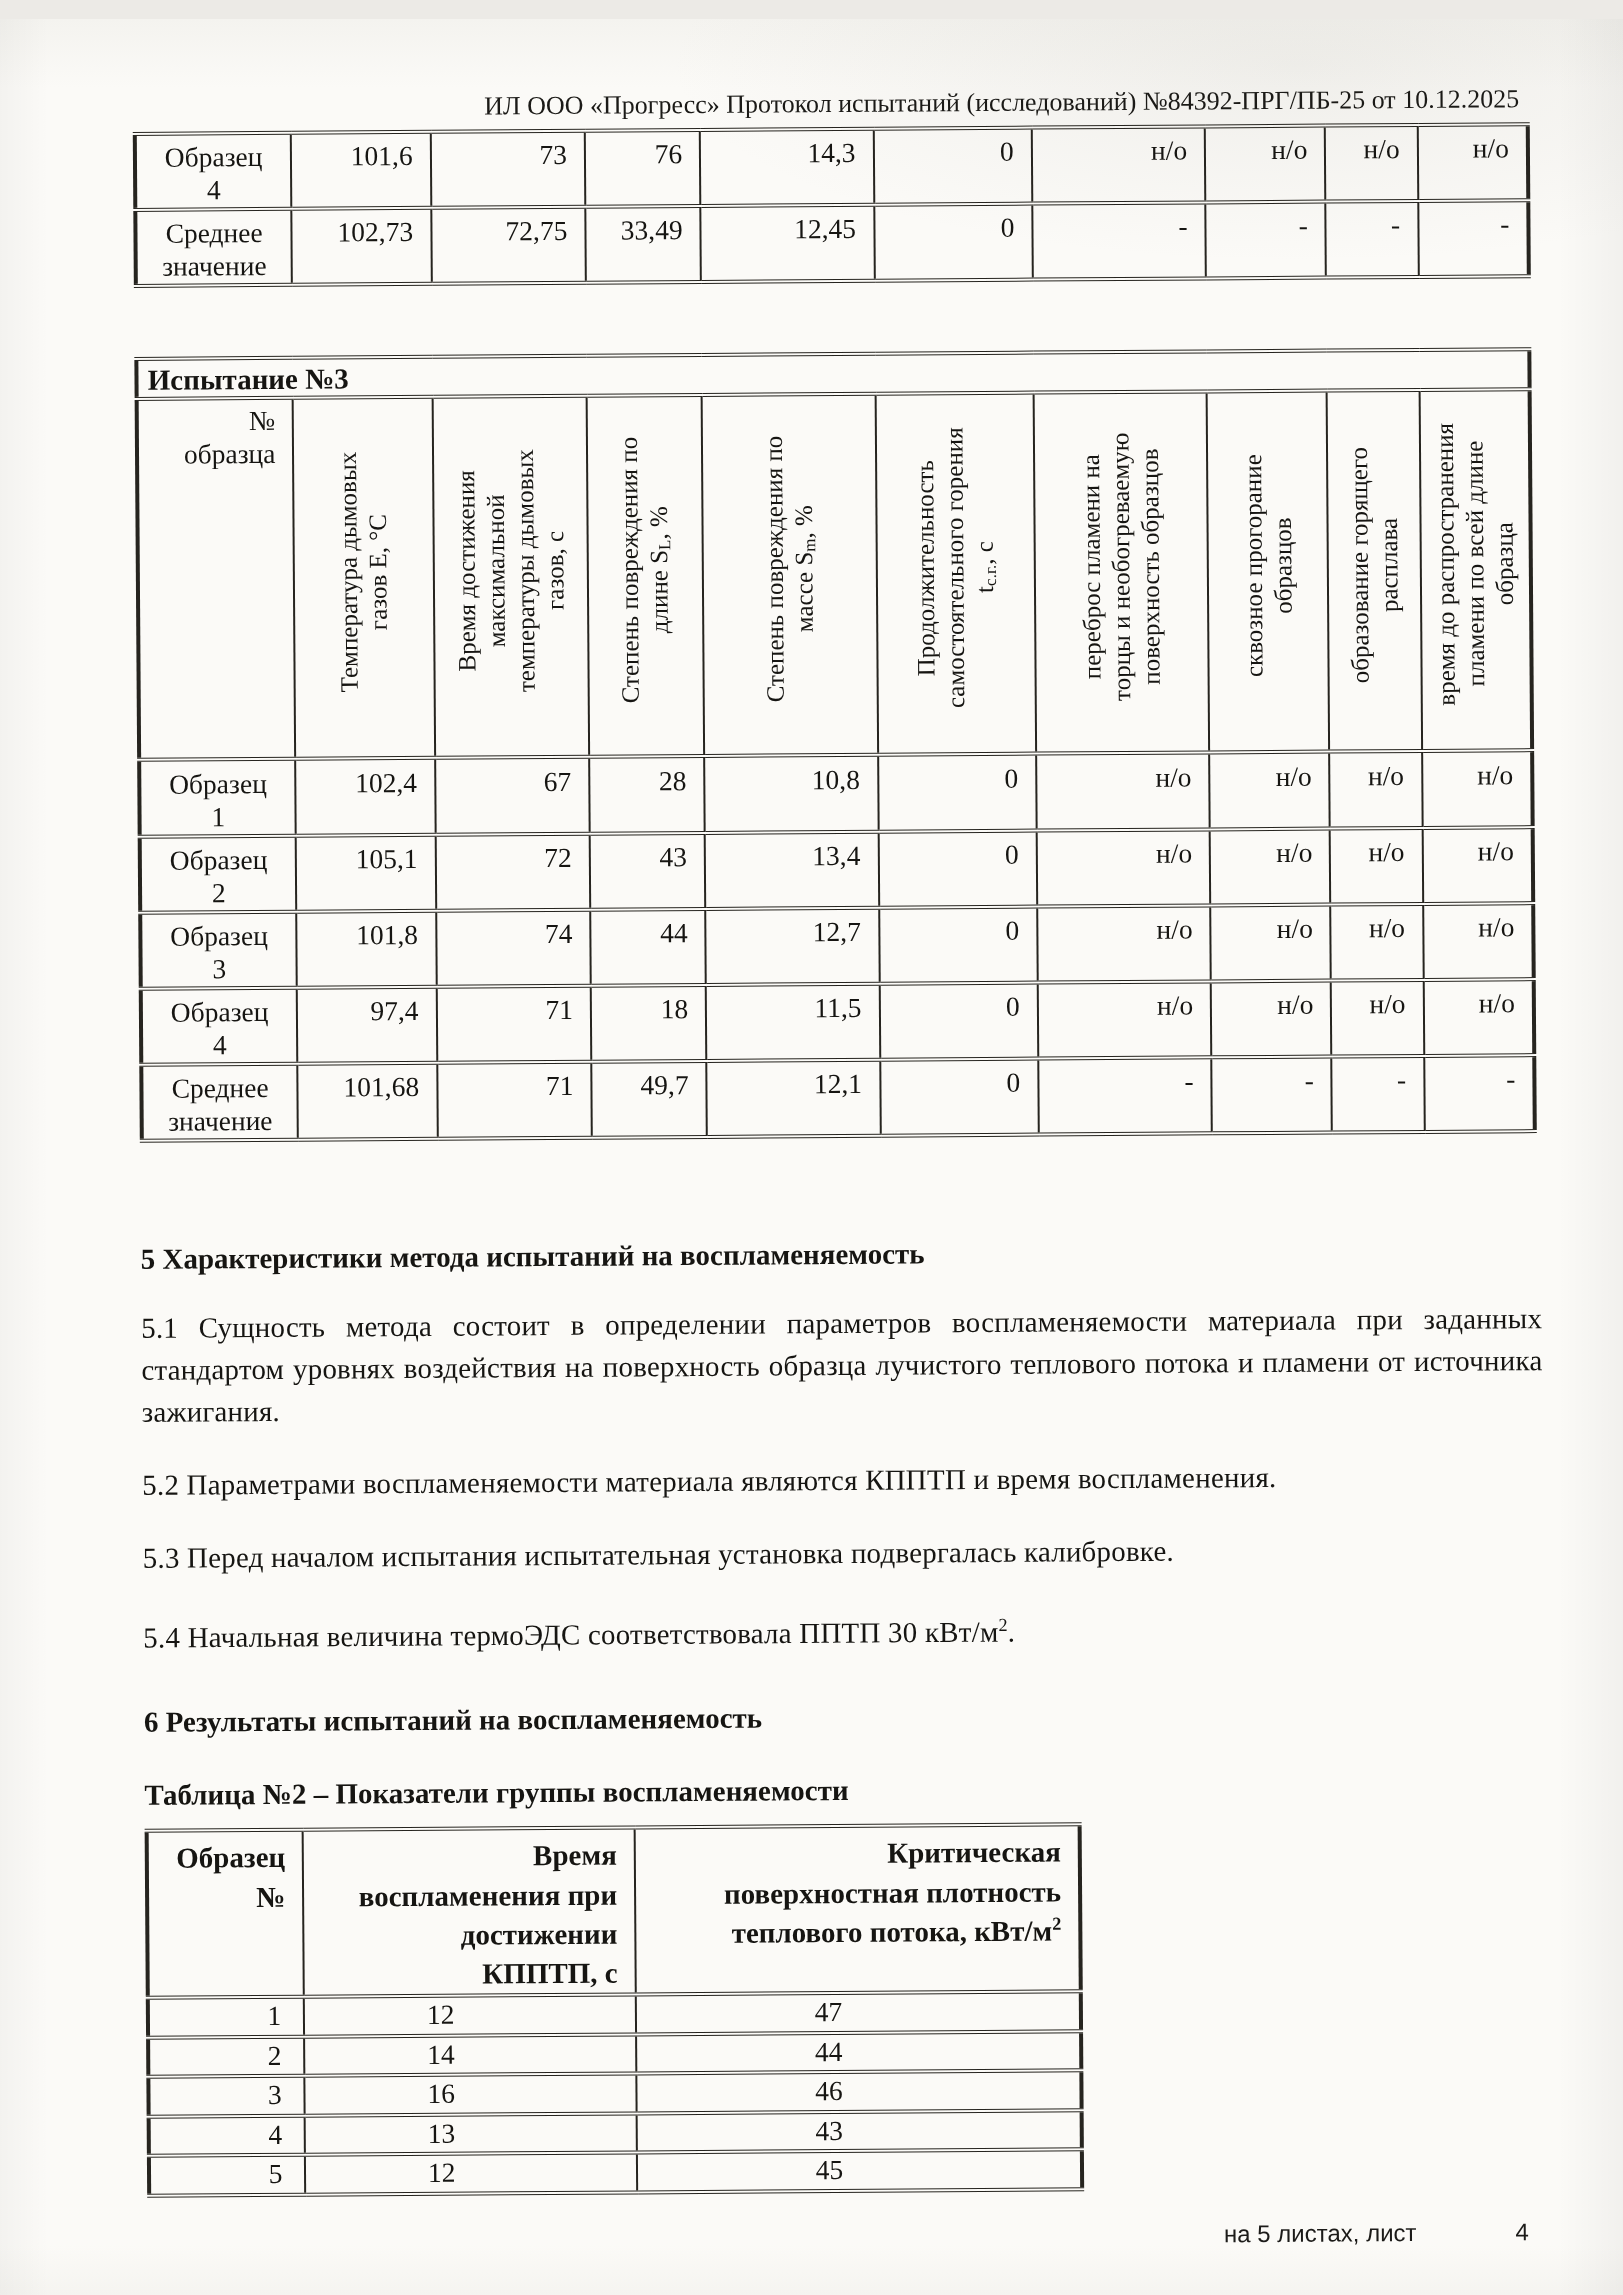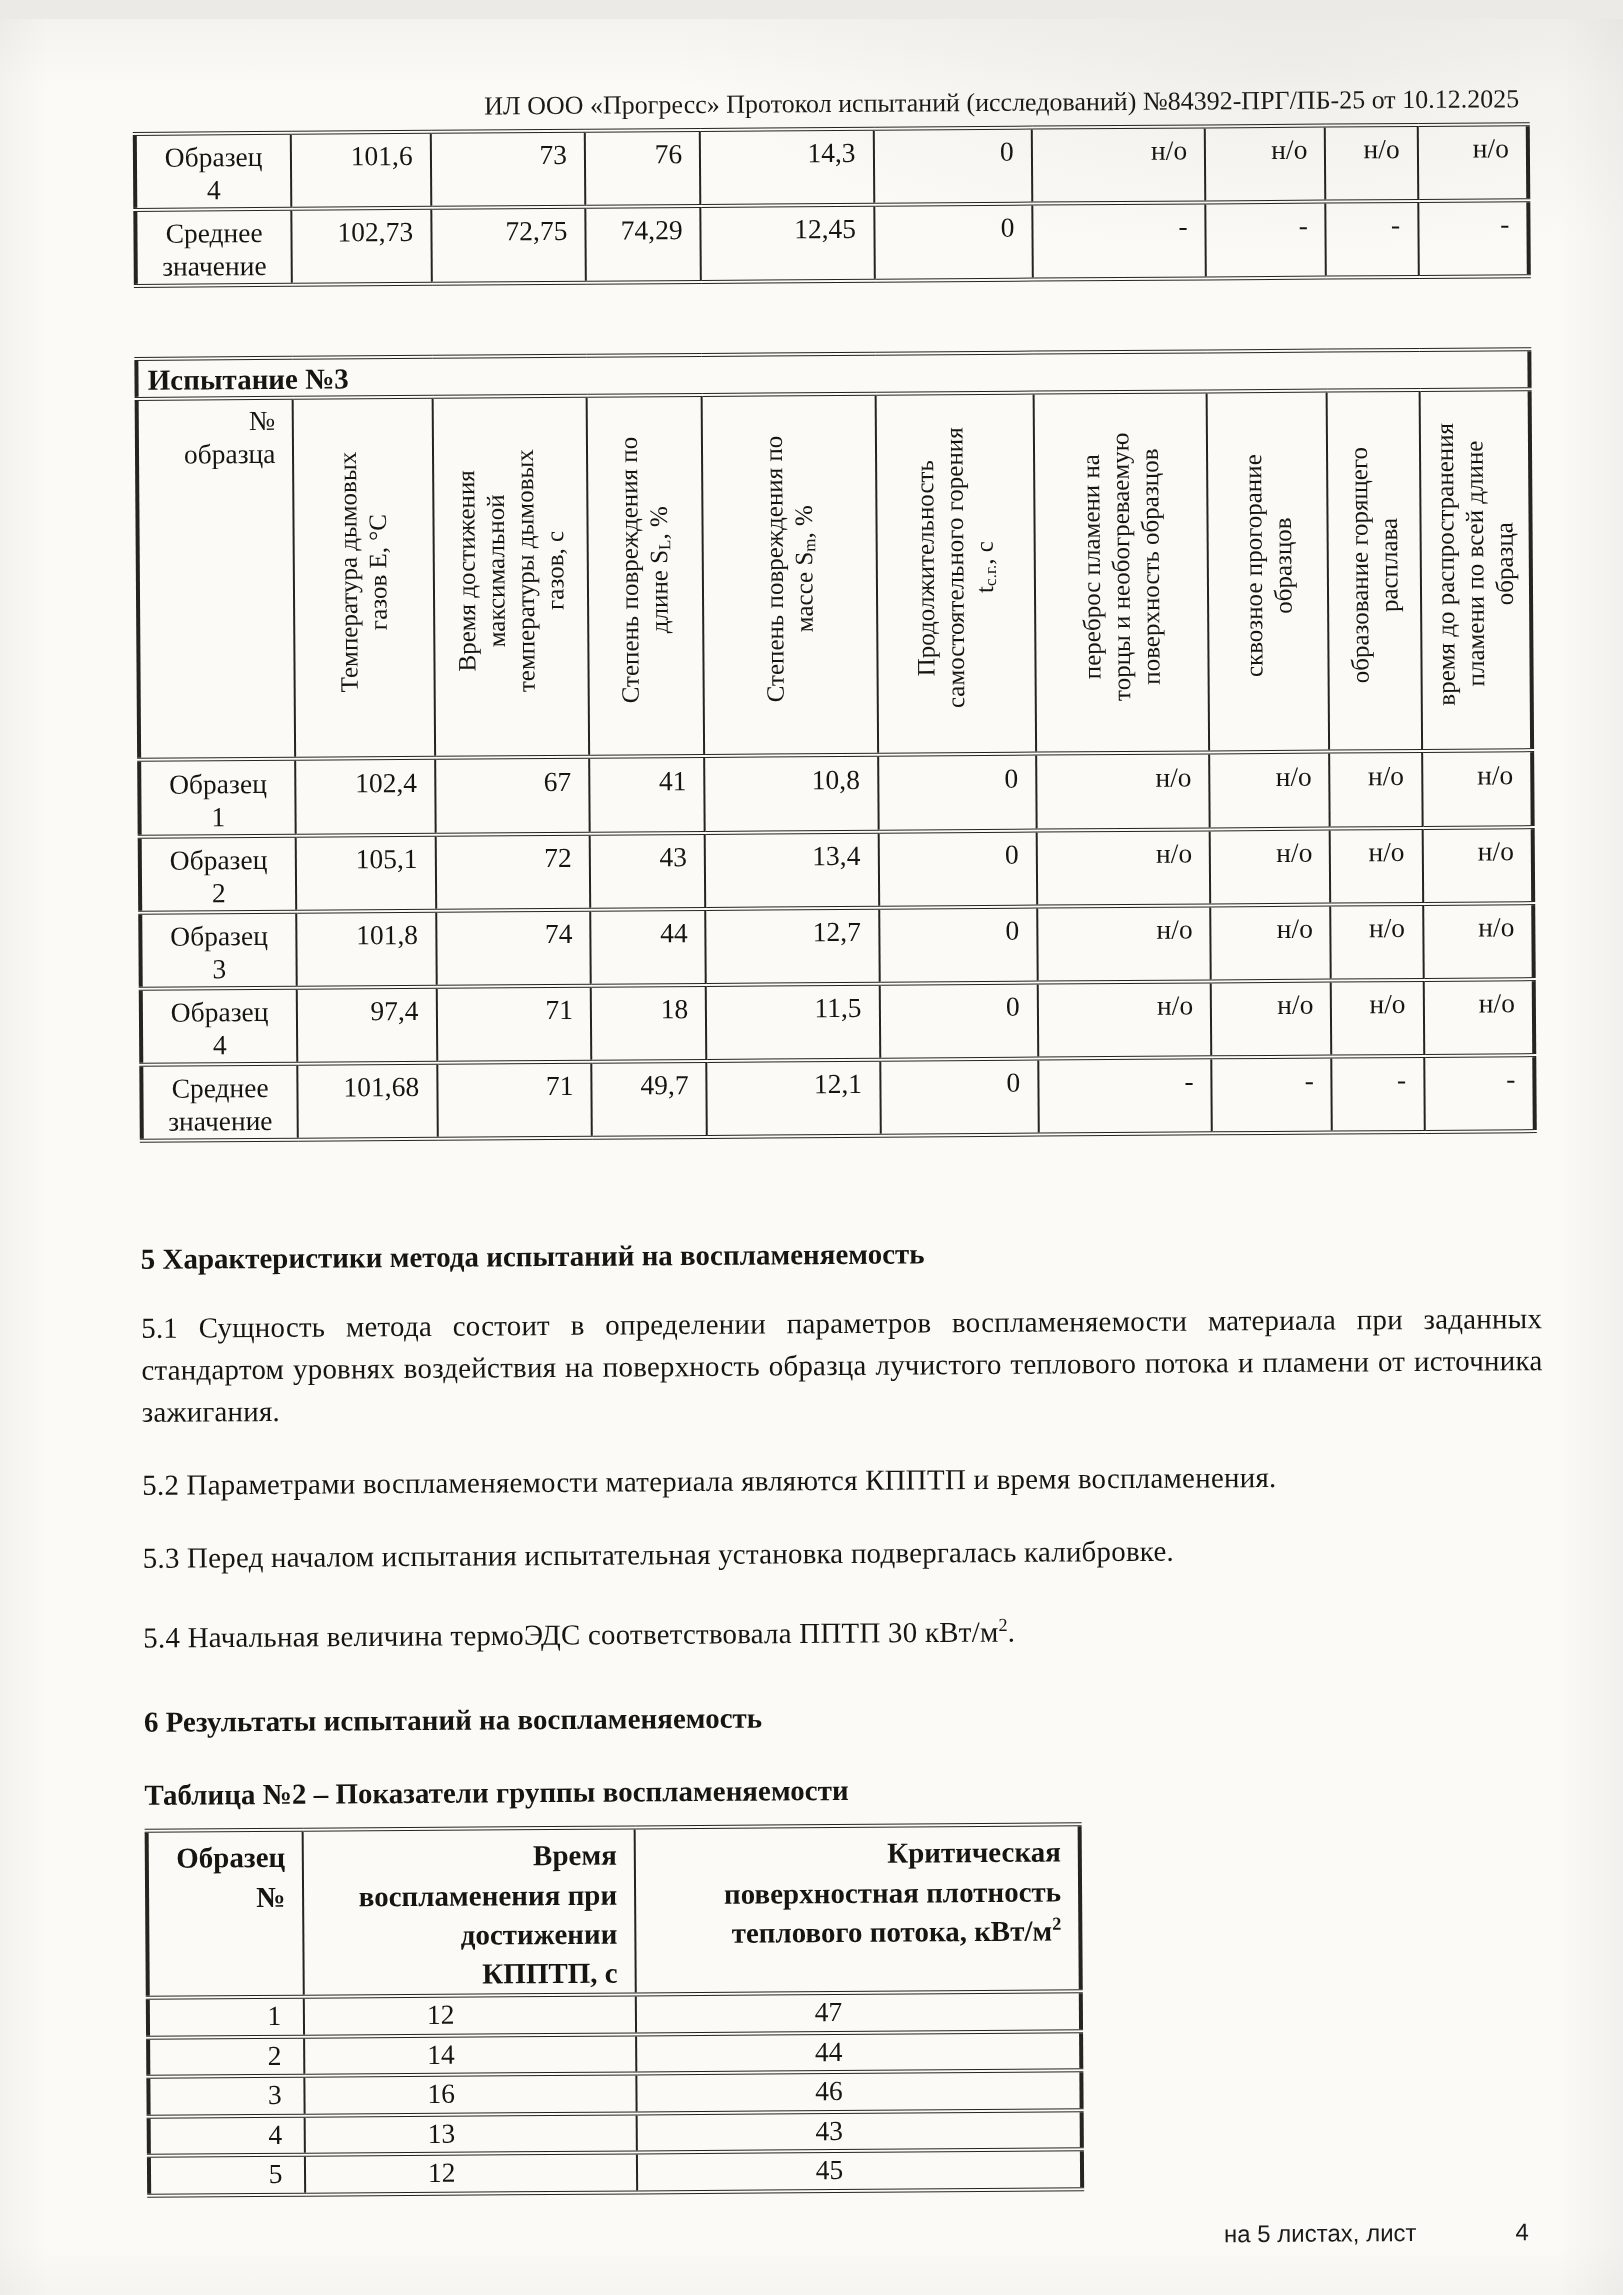--- a/index.html
+++ b/index.html
@@ -130,21 +130,21 @@
           <td class="num">н/о</td>
           <td class="num">н/о</td>
           <td class="num">н/о</td>
           <td class="num">н/о</td>
         </tr>
         <tr>
           <td class="lbl prew">Среднее
 значение</td>
           <td class="num">102,73</td>
           <td class="num">72,75</td>
-          <td class="num">74,29</td>
+          <td class="num">33,49</td>
           <td class="num">12,45</td>
           <td class="num">0</td>
           <td class="num">-</td>
           <td class="num">-</td>
           <td class="num">-</td>
           <td class="num">-</td>
         </tr>
       </tbody>
     </table>
 
@@ -190,21 +190,21 @@
 расплава</div></td>
           <td class="rotcell"><div class="rot">время до распространения
 пламени по всей длине
 образца</div></td>
         </tr>
         <tr class="datarow">
           <td class="lbl prew">Образец
 1</td>
           <td class="num">102,4</td>
           <td class="num">67</td>
-          <td class="num">41</td>
+          <td class="num">28</td>
           <td class="num">10,8</td>
           <td class="num">0</td>
           <td class="num">н/о</td>
           <td class="num">н/о</td>
           <td class="num">н/о</td>
           <td class="num">н/о</td>
         </tr>
         <tr class="datarow">
           <td class="lbl prew">Образец
 2</td>

